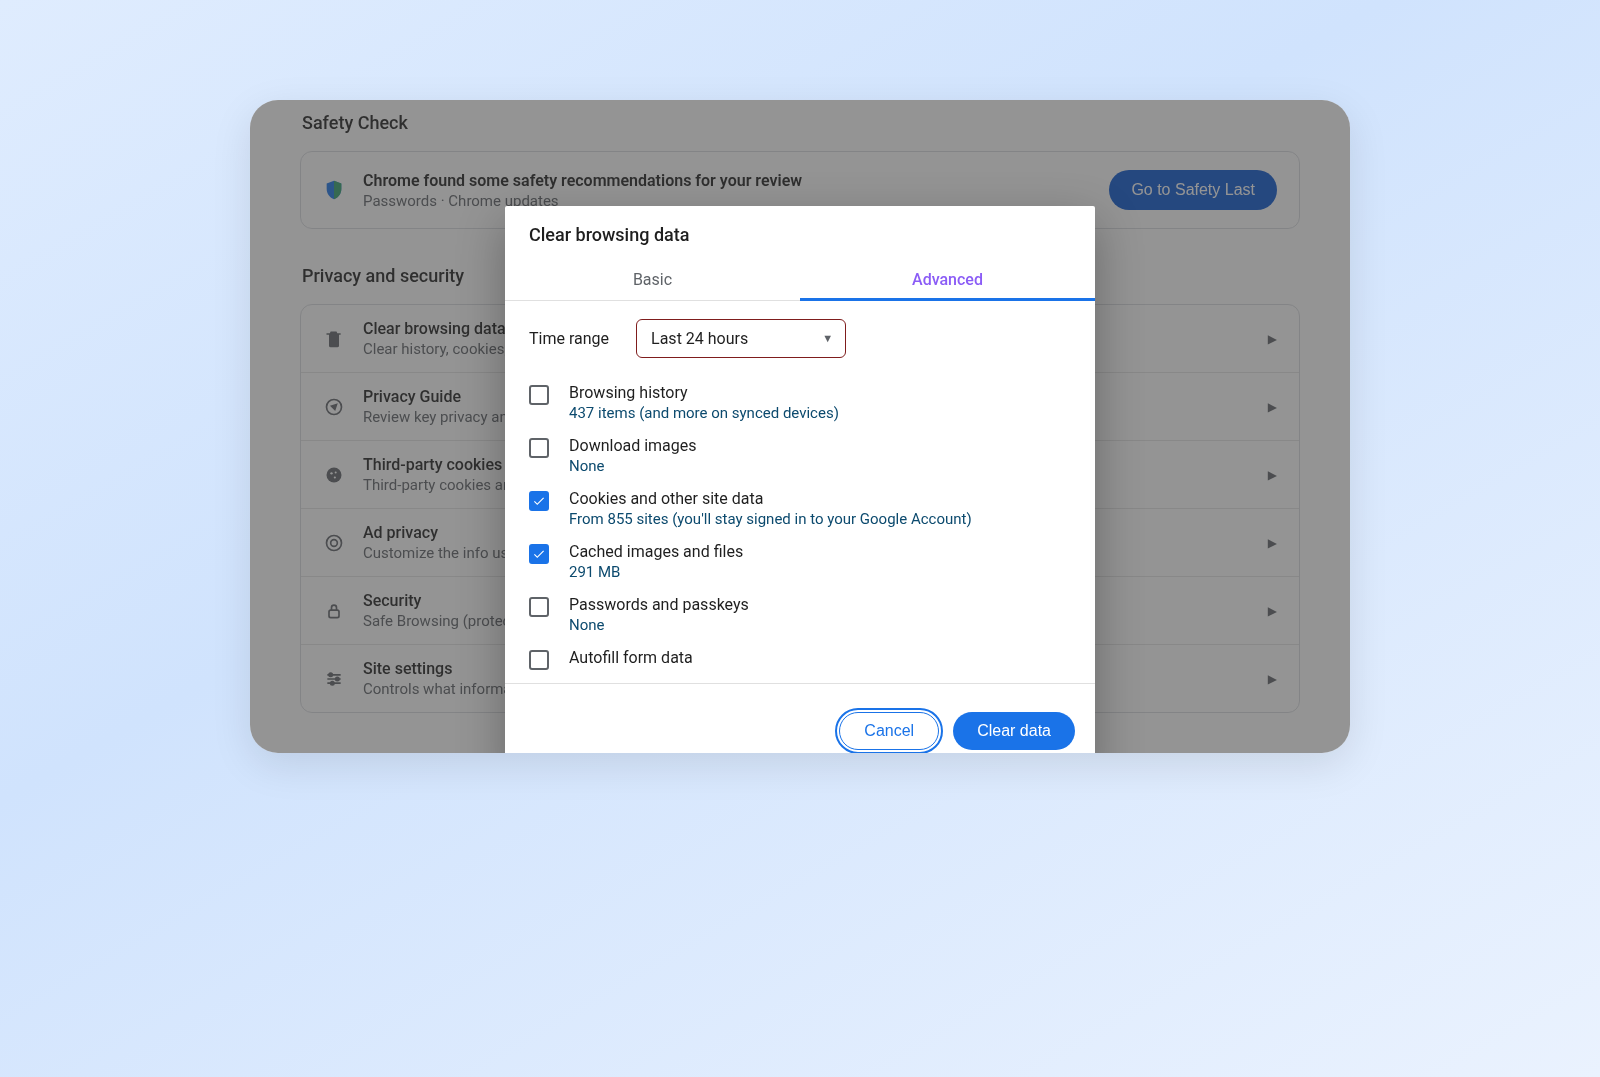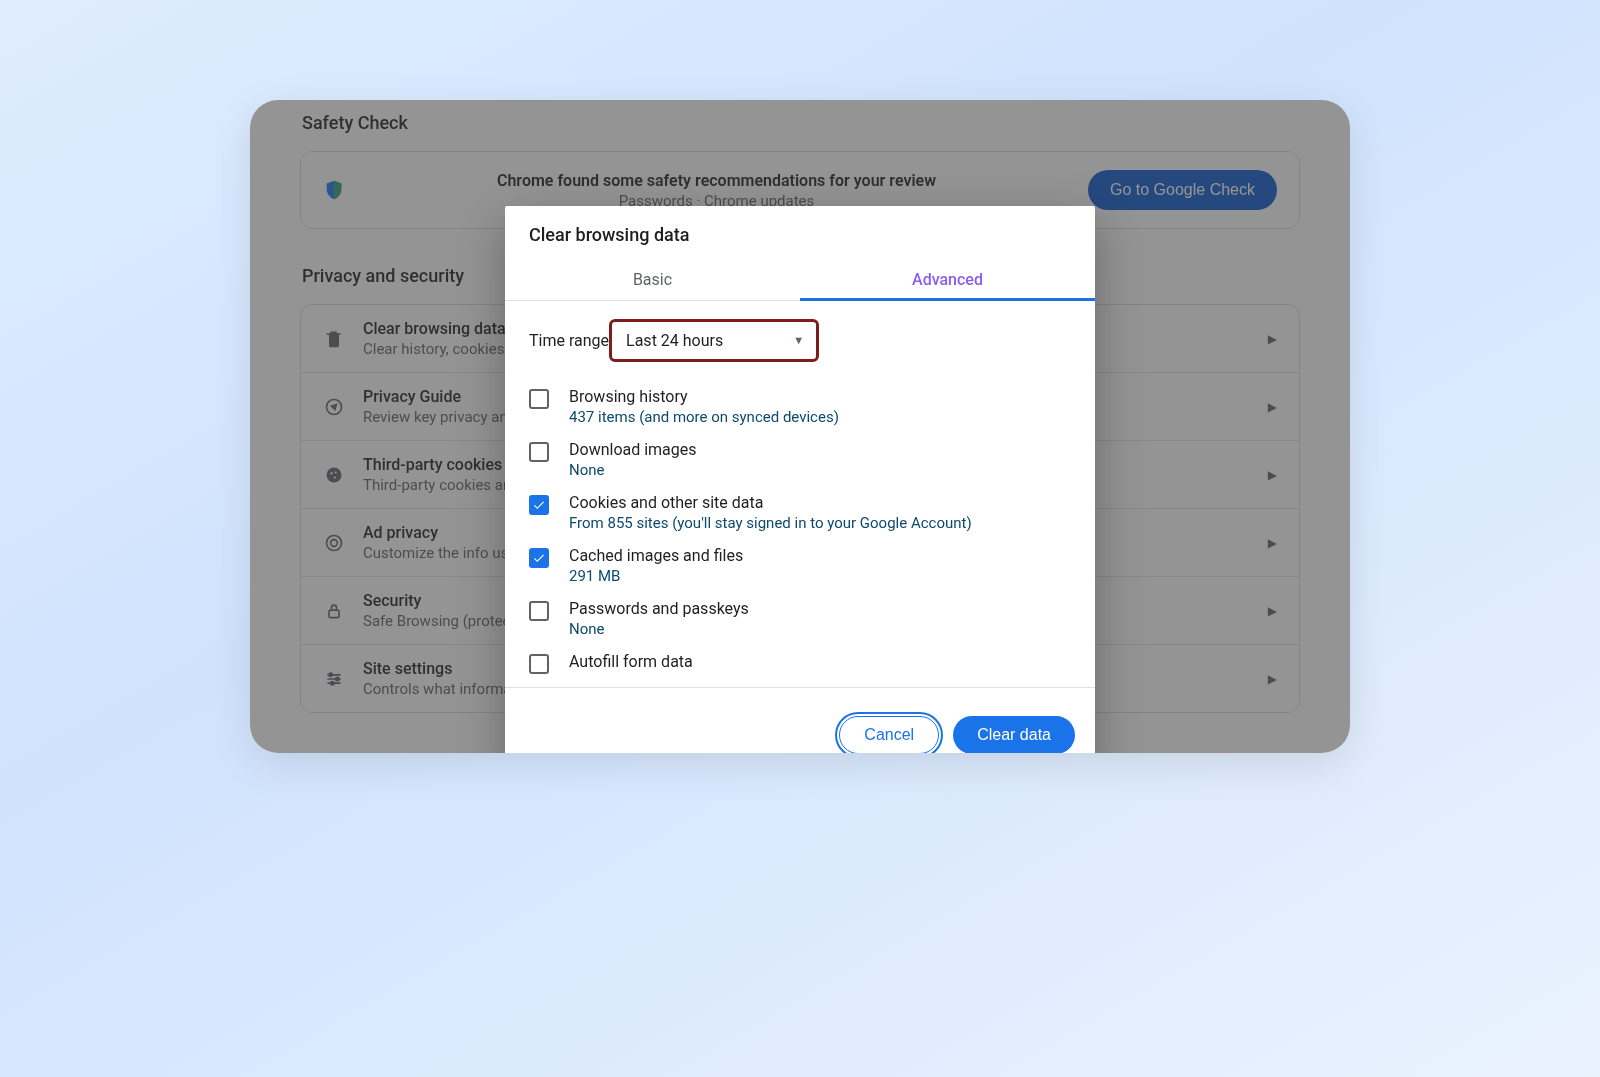--- a/index.html
+++ b/index.html
@@ -19,21 +19,21 @@
     border-radius: 28px;
     padding: 0 50px 40px 50px;
     box-shadow: 0 12px 40px rgba(0,0,0,0.10);
     overflow: hidden;
   }
   .section-title { font-size: 18px; font-weight: 500; color:#1f1f1f; margin: 12px 0 18px 2px; }
   .safety-card {
     border: 1px solid #dadce0; border-radius: 12px;
     padding: 18px 22px; display:flex; align-items:center; gap:18px; margin-bottom: 36px;
   }
-  .safety-text { flex:1;text-align:center; }
+  .safety-text { flex:1; }
   .safety-text .t1 { font-weight:600; font-size:16px; }
   .safety-text .t2 { font-size:15px; color:#5f6368; margin-top:2px; }
   .shield-icon { width:22px; height:22px; flex:none; }
   .go-btn {
     background:#0b57d0; color:#fff; border:none; border-radius:999px;
     padding: 11px 22px; font-size:16px; font-weight:500; cursor:pointer;
   }
   .list-card { border:1px solid #dadce0; border-radius:12px; overflow:hidden; }
   .list-row {
     display:flex; align-items:center; gap:18px; padding:14px 22px; cursor:pointer;
@@ -56,24 +56,24 @@
     box-shadow: 0 16px 48px rgba(0,0,0,0.3);
     display:flex; flex-direction:column;
     overflow:hidden;
   }
   .dlg-title { font-size:18px; font-weight:500; padding:18px 24px 16px; }
   .tabs { display:flex; border-bottom:1px solid #e0e0e0; }
   .tab { flex:1; text-align:center; padding:9px 0 11px; font-size:16px; cursor:pointer; color:#5f6368; position:relative;}
   .tab.active { color:#8b5cf6; font-weight:500; }
   .tab.active::after { content:""; position:absolute; left:0; right:0; bottom:-1px; height:3px; background:#1a73e8; }
   .dlg-body { padding: 18px 24px 6px; }
-  .time-row { display:flex; align-items:center; gap:0; margin-bottom:18px; }
+  .time-row { display:flex; align-items:center; gap:27px; margin-bottom:18px; }
   .time-label { font-size:16px; }
   .select {
-    border:3px solid #7f1d1d; border-radius:6px; padding:9px 40px 9px 14px;
+    border:1px solid #7f1d1d; border-radius:6px; padding:9px 40px 9px 14px;
     font-size:16px; position:relative; min-width:210px; cursor:pointer; background:#fff;
   }
   .select .sel-caret { position:absolute; right:12px; top:50%; transform:translateY(-55%); font-size:11px; color:#5f6368;}
   .opts { display:flex; flex-direction:column; }
   .opt { display:flex; gap:20px; padding:7px 0; cursor:pointer; align-items:flex-start;}
   .cb {
     width:20px; height:20px; border:2px solid #5f6368; border-radius:3px; flex:none; margin-top:2px;
     display:flex; align-items:center; justify-content:center; background:#fff;
   }
   .cb.checked { background:#1a73e8; border-color:#1a73e8; }
@@ -105,21 +105,21 @@
     <span class="shield-icon">
       <svg viewBox="0 0 24 24" width="22" height="22">
           <path fill="#1a73e8" d="M12 2l8 3v6c0 5-3.4 9.7-8 11C7.4 20.7 4 16 4 11V5l8-3z"></path>
           <path fill="#34a853" d="M12 2v20c4.6-1.3 8-6 8-11V5l-8-3z" opacity=".85"></path>
         </svg>
     </span>
     <div class="safety-text">
       <div class="t1">Chrome found some safety recommendations for your review</div>
       <div class="t2">Passwords · Chrome updates</div>
     </div>
-    <button class="go-btn">Go to Google Check</button>
+    <button class="go-btn">Go to Safety Last</button>
   </div>
 
   <div class="section-title">Privacy and security</div>
 
   <div class="list-card">
     <div class="list-row">
       <span class="row-icon">
           <svg viewBox="0 0 24 24" width="20" height="20" fill="#5f6368">
             <path d="M6 7h12v13a2 2 0 0 1-2 2H8a2 2 0 0 1-2-2V7zm3-4h6l1 2h4v2H3V5h4l1-2z"></path>
           </svg>

